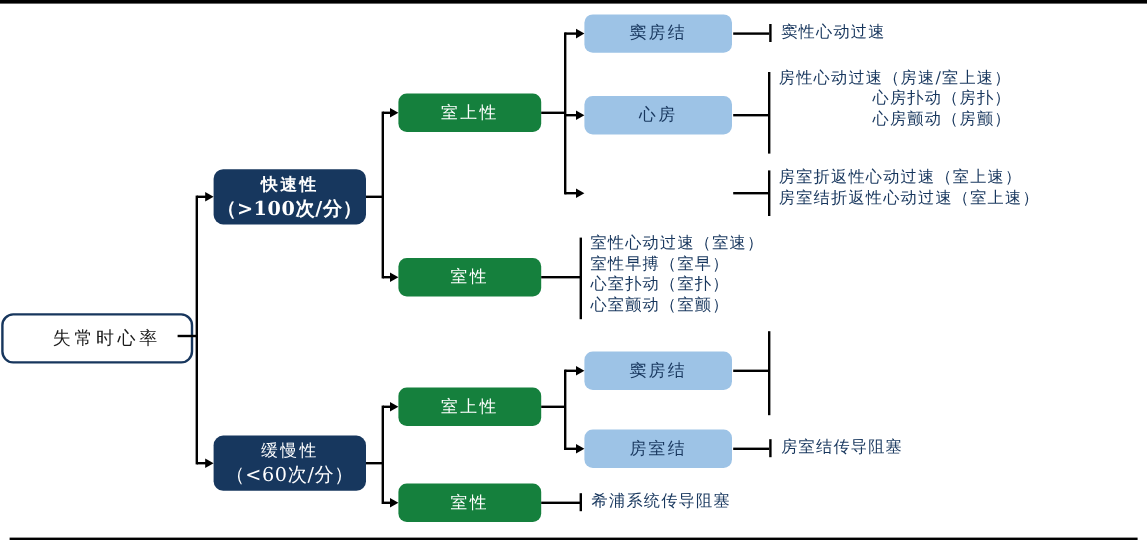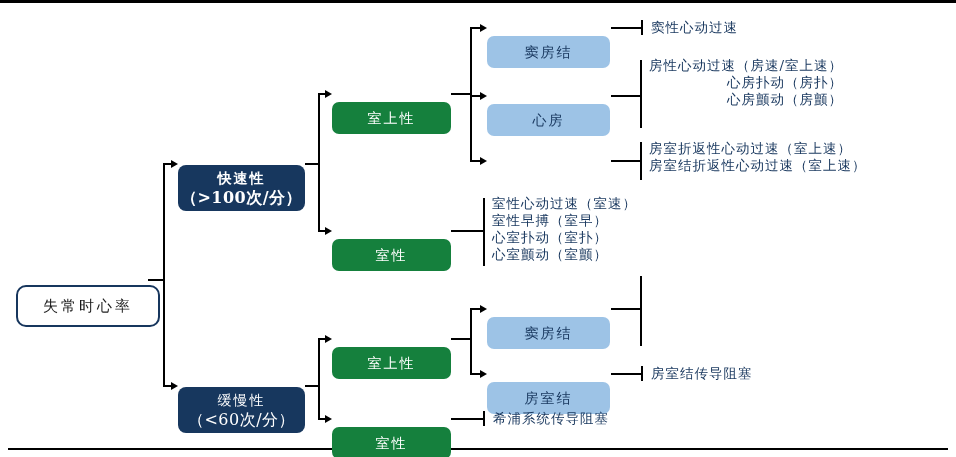--- a/index.html
+++ b/index.html
@@ -6,21 +6,20 @@
   .canvas {
     position:relative; width:956px; height:457px; background:#ffffff;
     font-family:"DejaVu Serif","Liberation Serif",serif; overflow:hidden;
   }
   .rule { position:absolute; background:#000; }
   .box {
     position:absolute; display:flex; flex-direction:column;
     align-items:center; justify-content:center; text-align:right;
     border-radius:7px; font-size:14px; letter-spacing:2px; line-height:19px;
     white-space:nowrap;
-    margin-top:24px;
   }
   .root-box {
     background:#ffffff; border:2.5px solid #17365D; border-radius:10px;
     color:#1a1a1a; font-size:15px; letter-spacing:3px;
   }
   .dark  { background:#17375E; color:#ffffff; border-radius:8px; }
   .mid   { background:#15803d; color:#ffffff; }
   .light { background:#9DC3E6; color:#17365D; }
   .hline { position:absolute; background:#000; height:1.5px; }
   .vline { position:absolute; background:#000; width:1.5px; }
@@ -36,21 +35,21 @@
   .sub { font-size:16px; letter-spacing:0.5px; }
 </style>
 </head>
 <body>
 
 <div class="canvas">
 
   <div class="rule" style="left:0;top:1;width:956px;height:3px;"></div>
   <div class="rule" style="left:8px;top:448px;width:940px;height:2px;"></div>
 
-  <div class="box root-box" style="left:16px;top:261px;width:140px;height:38px;">
+  <div class="box root-box" style="left:1px;top:261px;width:140px;height:38px;padding-left:16px;">
     <span>失常时心率</span>
   </div>
 
   <div class="box dark" style="left:178px;top:141px;width:127px;height:46px;font-weight:bold;">
     <span>快速性</span>
     <span class="sub">（&gt;100次/分）</span>
   </div>
   <div class="box dark" style="left:178px;top:363px;width:127px;height:46px;">
     <span>缓慢性</span>
     <span class="sub">（&lt;60次/分）</span>

